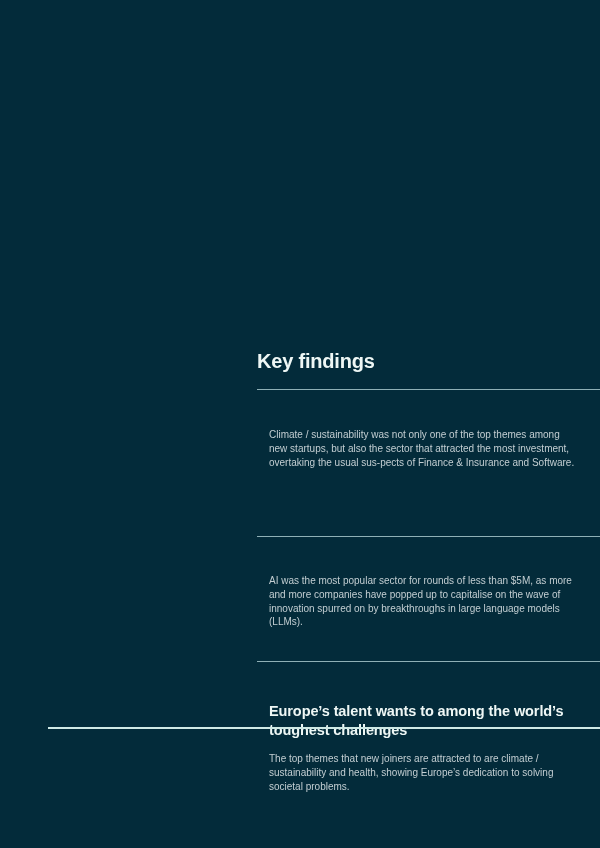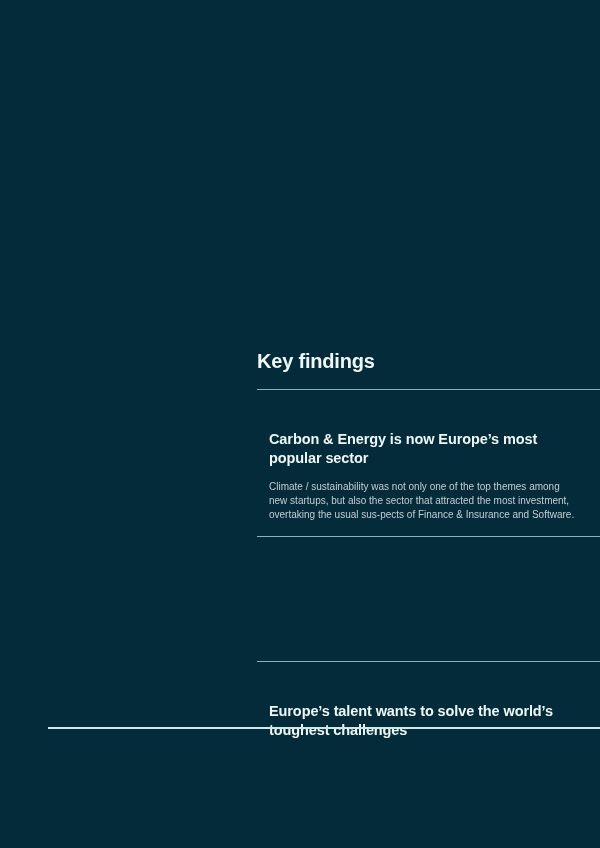--- a/index.html
+++ b/index.html
@@ -71,28 +71,29 @@
   </style>
 </head>
 <body>
 
 <div class="page">
   <section class="content">
     <h1 class="title">Key findings</h1>
     <div class="divider top"></div>
 
     <article class="finding f1">
-      <h2 class="finding-heading">Carbon &amp; Energy is now Europe’s most popular sector</h2>
       <p class="finding-body">Climate / sustainability was not only one of the top themes among new startups, but also the sector that attracted the most investment, overtaking the usual sus-pects of Finance &amp; Insurance and Software.</p>
     </article>
     <div class="divider"></div>
 
     <article class="finding f2">
+      <p class="finding-body">AI was the most popular sector for rounds of less than $5M, as more and more companies have popped up to capitalise on the wave of innovation spurred on by breakthroughs in large language models (LLMs).</p>
     </article>
     <div class="divider"></div>
 
     <article class="finding f3">
-      <h2 class="finding-heading">Europe’s talent wants to solve the world’s toughest challenges</h2>
+      <h2 class="finding-heading">Europe’s talent wants to among the world’s toughest challenges</h2>
+      <p class="finding-body">The top themes that new joiners are attracted to are climate / sustainability and health, showing Europe’s dedication to solving societal problems.</p>
     </article>
   </section>
 
   <div class="fullrule"></div>
 </div>
 
 </body></html>

